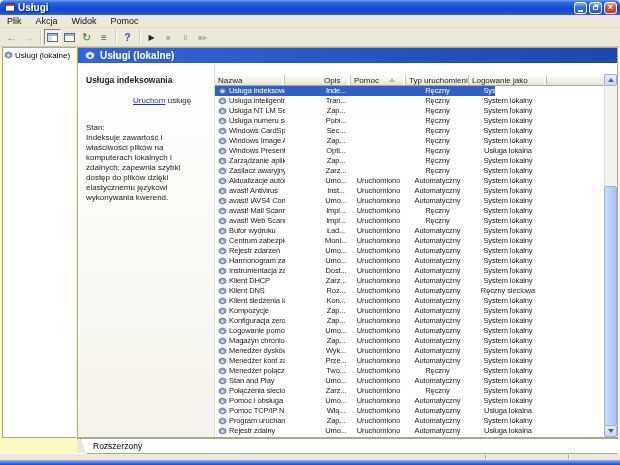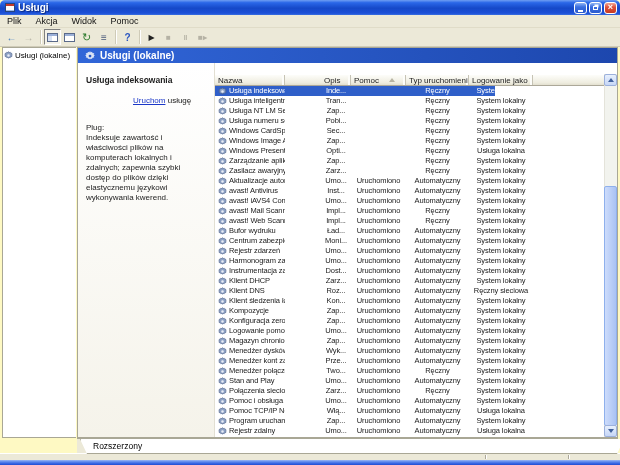--- a/index.html
+++ b/index.html
@@ -66,21 +66,21 @@
   .info-desc-label{margin-bottom:1px;}
   .info-desc{line-height:10px;}
 
   
   .list{flex:1;position:relative;padding-top:11px;text-align:center;}
   .listheader{height:12px;display:flex;margin-right:13px;
     background:linear-gradient(180deg,#fdfdfa,#efede0 75%,#e3e0d0);
     border-top:1px solid #fff;border-bottom:1px solid #aca899;font-size:8px;color:#222;}
   .hcell{padding:0 3px;line-height:11px;border-right:1px solid #c6c3b5;box-shadow:inset -2px 0 0 #fdfdfa;
     white-space:nowrap;overflow:hidden;display:flex;align-items:center;}
-  .w-name{width:70px;}.w-opis{width:30px;margin-left:36px;}.w-stan{width:55px;}.w-typ{width:63px;}.w-log{width:64px;}
+  .w-name{width:70px;}.w-opis{width:30px;margin-left:36px;}.w-stan{width:55px;}.w-typ{width:63px;}.w-log{width:78px;}
   .h-fill{flex:1;border-right:none;box-shadow:none;}
   .sort-tri{width:0;height:0;border-left:3px solid transparent;border-right:3px solid transparent;
     border-bottom:4px solid #b8b4a2;margin-left:10px;}
 
   .rows{position:absolute;top:23px;left:0;right:13px;bottom:0;overflow:hidden;font-size:7.5px;
     letter-spacing:-0.1px;color:#1a1a1a;}
   .srow{height:10px;display:flex;align-items:center;}
   .srow .c{padding:0 3px;white-space:nowrap;overflow:hidden;height:10px;line-height:10px;}
   .srow .cn{display:flex;align-items:center;gap:2px;}
   .srow.sel{background:linear-gradient(90deg,#2f5fc9 0,#2f5fc9 280px,transparent 280px);color:#fff;}
@@ -197,21 +197,21 @@
         <span>Usługi (lokalne)</span>
       </div>
 
       <div class="content">
 
         <div class="infopanel">
           <div class="info-title">Usługa indeksowania</div>
           <div class="info-action">
             <span class="link">Uruchom</span><span> usługę</span>
           </div>
-          <div class="info-desc-label">Plug:</div>
+          <div class="info-desc-label">Stan:</div>
           <div class="info-desc">Indeksuje zawartość i właściwości plików na komputerach lokalnych i zdalnych; zapewnia szybki dostęp do plików dzięki elastycznemu językowi wykonywania kwerend.</div>
         </div>
 
         <div class="list">
           <div class="listheader">
             <span class="hcell w-name">Nazwa</span>
             <span class="hcell w-opis">Opis</span>
             <span class="hcell w-stan">
                 <span>Pomoc</span>
                 <span class="sort-tri"></span>

